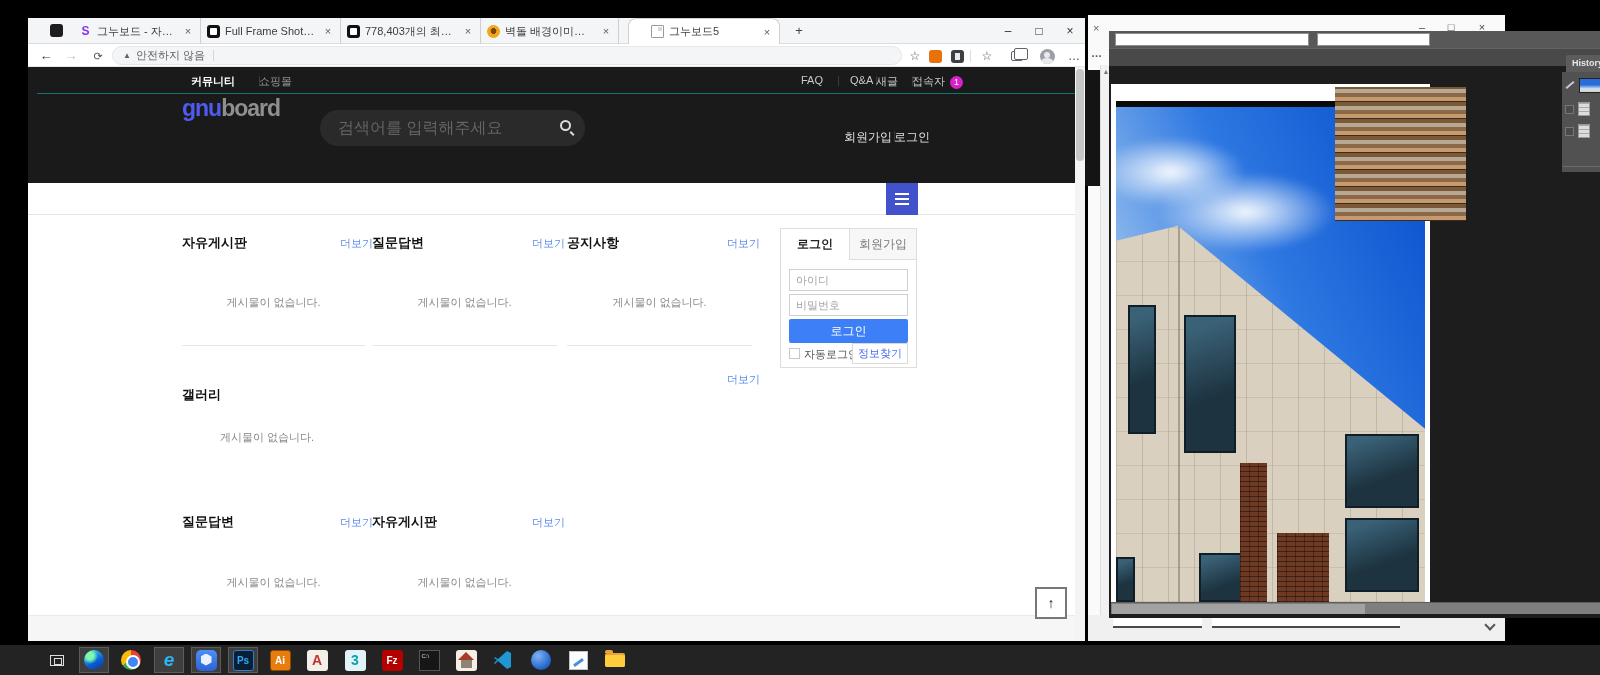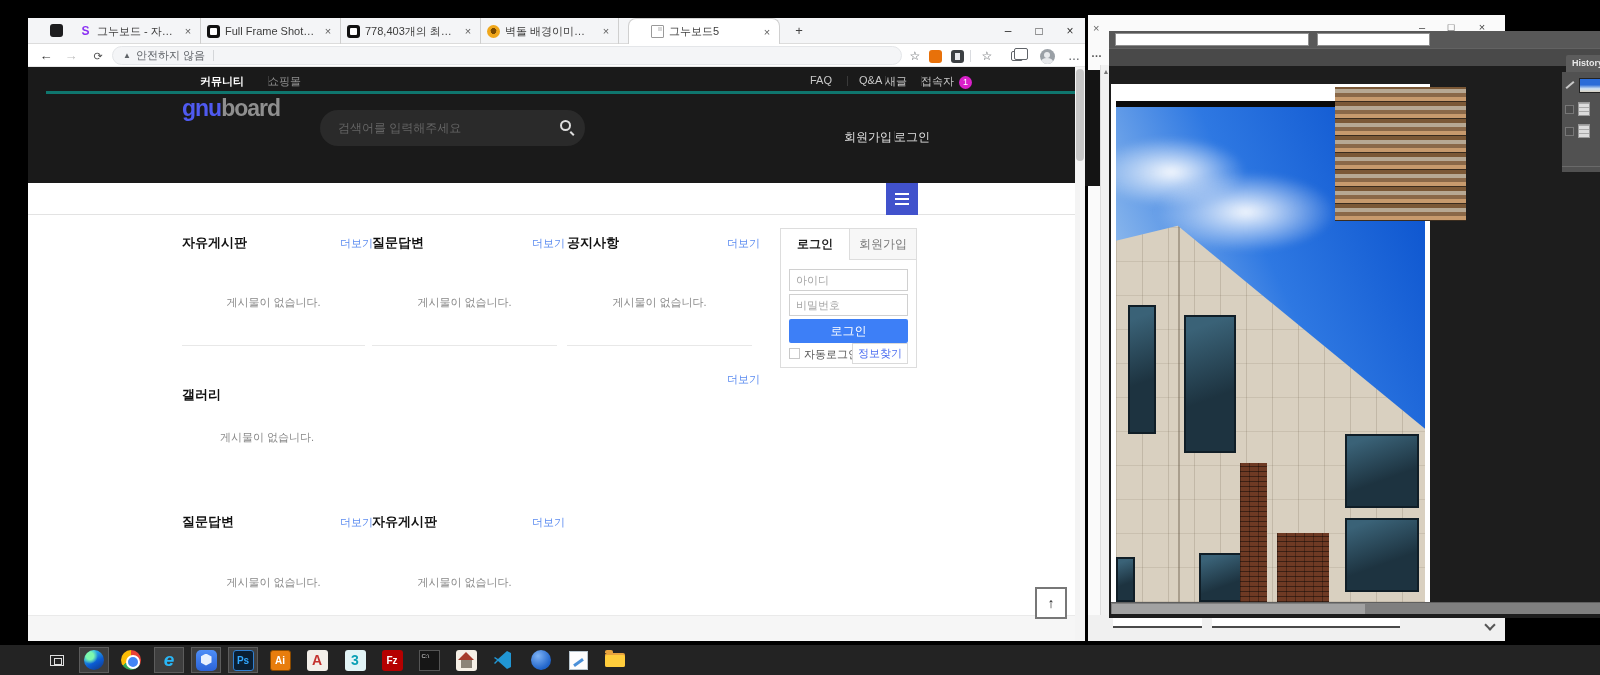--- a/index.html
+++ b/index.html
@@ -35,30 +35,30 @@
   .extdark::after{content:"";position:absolute;left:4px;top:3px;width:5px;height:7px;background:#e8eaed;}
   .collect{width:12px;height:10px;border:1px solid #5f6368;border-radius:2px;position:relative;}
   .collect::before{content:"";position:absolute;left:2px;top:-4px;width:12px;height:10px;border:1px solid #5f6368;border-radius:2px;background:#fff;}
   .avatarc{width:15px;height:15px;border-radius:50%;background:#9aa0a6;position:relative;overflow:hidden;}
   .avatarc::before{content:"";position:absolute;left:4.5px;top:3px;width:6px;height:6px;border-radius:50%;background:#e8eaed;}
   .avatarc::after{content:"";position:absolute;left:1.5px;top:9.5px;width:12px;height:7px;border-radius:50%;background:#e8eaed;}
 
   
   #page{left:0;top:49px;width:1057px;height:574px;background:#fff;overflow:hidden;}
   #siteheader{left:0;top:0;width:1057px;height:116px;background:#1a1a1a;}
-  #utilrow{left:18px;top:0;width:1057px;height:27px;border-bottom:3px solid #0f766e;}
+  #utilrow{left:9px;top:0;width:1057px;height:27px;border-bottom:1px solid #0f766e;}
   .unav{font-size:11px;color:#c9c9c9;}
   .unav b{color:#fff;}
   .usep{display:inline-block;width:1px;height:10px;background:#3a3a3a;margin:0 9px;vertical-align:middle;}
   .badge{display:inline-block;width:13px;height:13px;border-radius:50%;background:#d921c9;color:#fff;font-size:9px;line-height:13px;text-align:center;margin-left:5px;vertical-align:middle;}
   #logo{font-size:23px;font-weight:bold;letter-spacing:-1px;}
   #logo .g1{color:#4f5af0;}
   #logo .g2{color:#8f8f8f;}
   #sitesearch{position:absolute;left:292px;top:43px;width:265px;height:36px;background:#2a2a2a;border-radius:18px;border:none;}
-  #sitesearch input{position:absolute;left:16px;top:8px;width:200px;height:20px;background:transparent;border:none;outline:none;color:#bbb;font-size:12px;}
+  #sitesearch input{position:absolute;left:16px;top:8px;width:200px;height:20px;background:transparent;border:none;outline:none;color:#bbb;font-size:16px;}
   #sitesearch input::placeholder{color:#646464;}
   .mag{position:absolute;right:14px;top:10px;width:11px;height:11px;border:2px solid #ddd;border-radius:50%;}
   .mag::after{content:"";position:absolute;left:9px;top:9px;width:5px;height:2px;background:#ddd;transform:rotate(45deg);transform-origin:0 0;}
   .mlink{font-size:12px;color:#e2e2e2;}
   #menubar{left:0;top:116px;width:1057px;height:32px;background:#fff;border-bottom:1px solid #e3e3e3;}
   #menunotice{position:absolute;left:154px;top:9px;width:704px;text-align:center;font-size:12px;color:#333;}
   #hamburger{position:absolute;left:858px;top:0;width:32px;height:32px;background:#4152cc;display:flex;flex-direction:column;align-items:center;justify-content:center;gap:3px;}
   #hamburger i{display:block;width:14px;height:2px;background:#fff;}
 
   .bcard-h{position:absolute;height:16px;font-size:13px;font-weight:bold;color:#111;}

